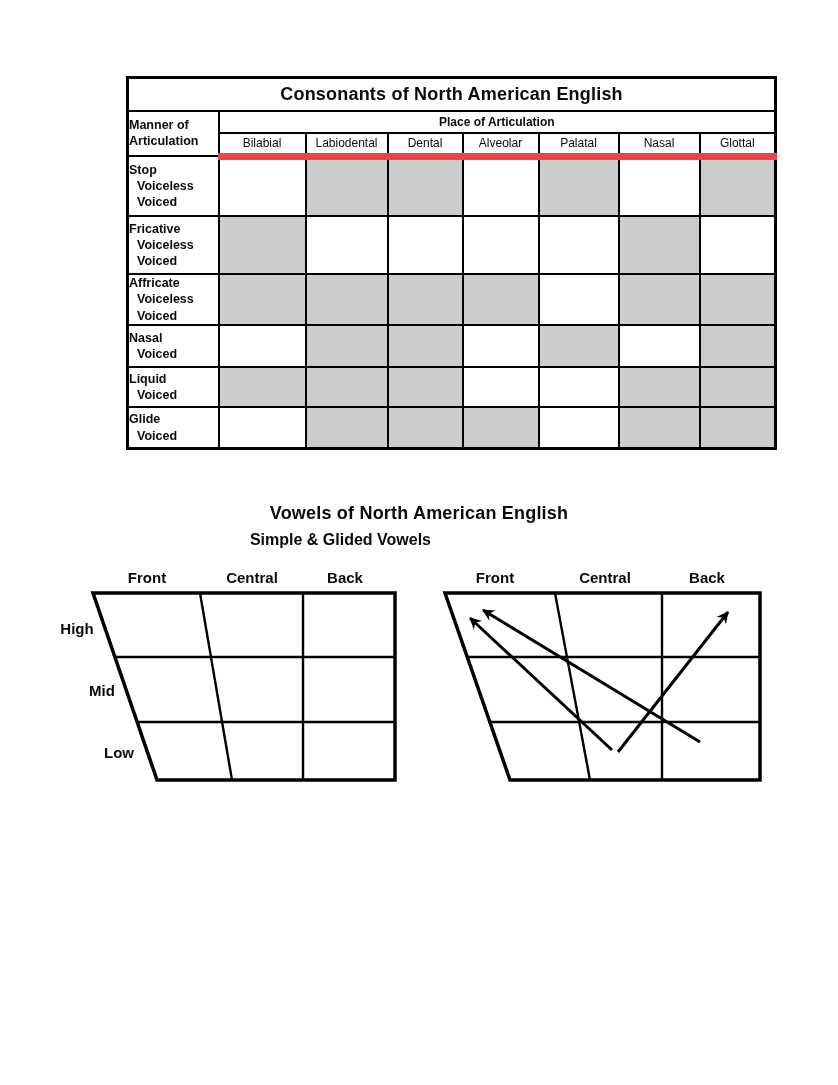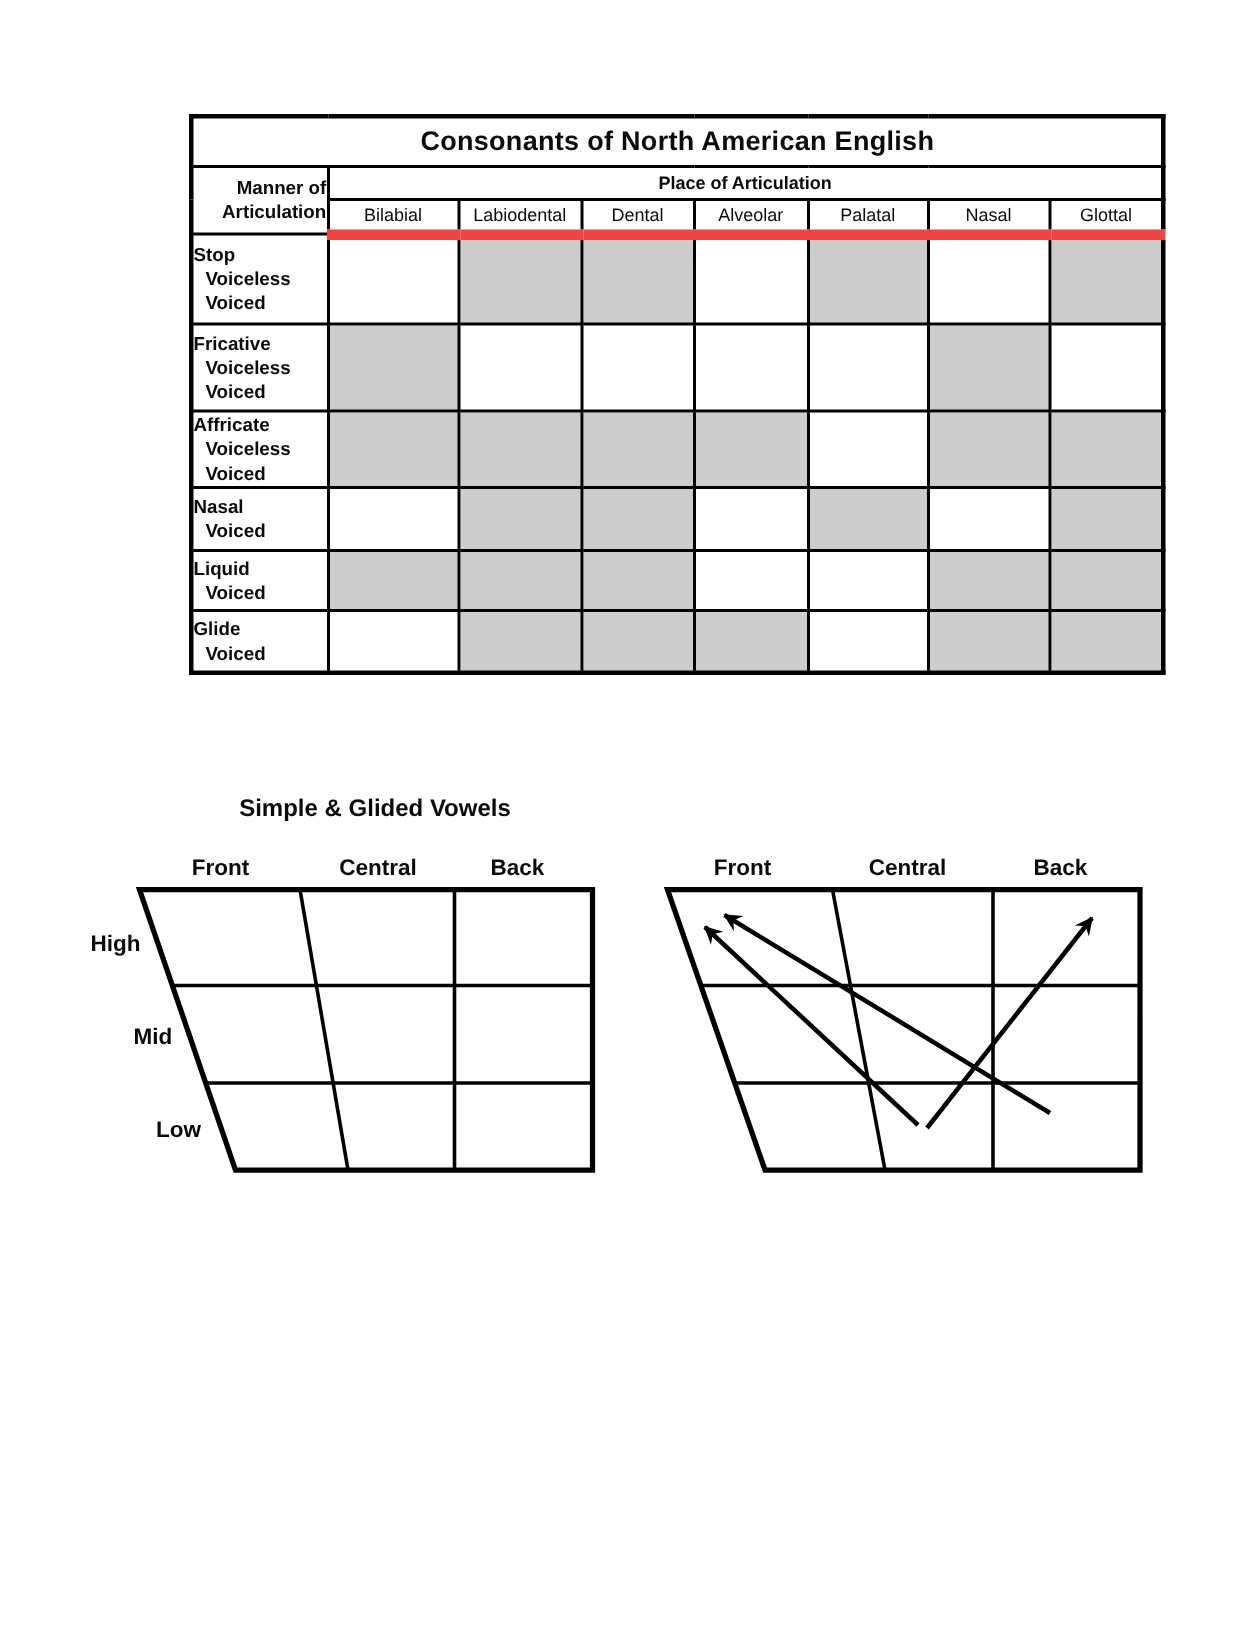--- a/index.html
+++ b/index.html
@@ -32,21 +32,21 @@
     text-align: center;
     font-weight: bold;
     font-size: 18px;
     border-bottom: 3px solid #000;
     letter-spacing: 0.2px;
   }
   td.corner-cell {
     border-right: 3px solid #000;
     font-weight: bold;
     font-size: 12.5px;
-    text-align: right;
+    text-align: left;
     line-height: 1.25;
     border-bottom: 3px solid #000;
   }
   tr.place-row { height: 20px; }
   td.place-cell {
     text-align: center;
     font-weight: bold;
     font-size: 12px;
     height: 20px;
   }
@@ -71,21 +71,21 @@
   
   .vowel-title {
     position: absolute; left: 0; top: 503px; width: 838px;
     text-align: center; font-weight: bold; font-size: 18px;
     letter-spacing: 0.2px;
   }
   .sub-title {
     position: absolute; top: 531px;
     text-align: center; font-weight: bold; font-size: 16px;
   }
-  .sub-title.left  { left: 50px;  width: 400px; }
+  .sub-title.left  { left: 31px;  width: 400px; text-align: right; }
   .sub-title.right { left: 464px; width: 300px; }
 
   .vowel-svg { position: absolute; top: 565px; }
   .vowel-svg.left  { left: 40px; }
   .vowel-svg.right { left: 430px; }
 
   svg text {
     font-family: "Liberation Sans", sans-serif;
     font-weight: bold;
     font-size: 15px;
@@ -209,20 +209,21 @@
             <td class="shaded" style="background: rgb(204, 204, 204);"></td>
             <td class="shaded" style="background: rgb(204, 204, 204);"></td>
             <td></td>
             <td class="shaded" style="background: rgb(204, 204, 204);"></td>
             <td class="shaded" style="background: rgb(204, 204, 204);"></td>
           </tr>
         </tbody>
     </table>
   </div>
 
+  <div class="vowel-title">Vowels of North American English</div>
 
   <div class="sub-title left">Simple &amp; Glided Vowels</div>
 
 
   <svg class="vowel-svg left" width="380" height="235" viewBox="0 0 380 235">
 
     <text x="107" y="18" text-anchor="middle">Front</text>
     <text x="212" y="18" text-anchor="middle">Central</text>
     <text x="305" y="18" text-anchor="middle">Back</text>
 

